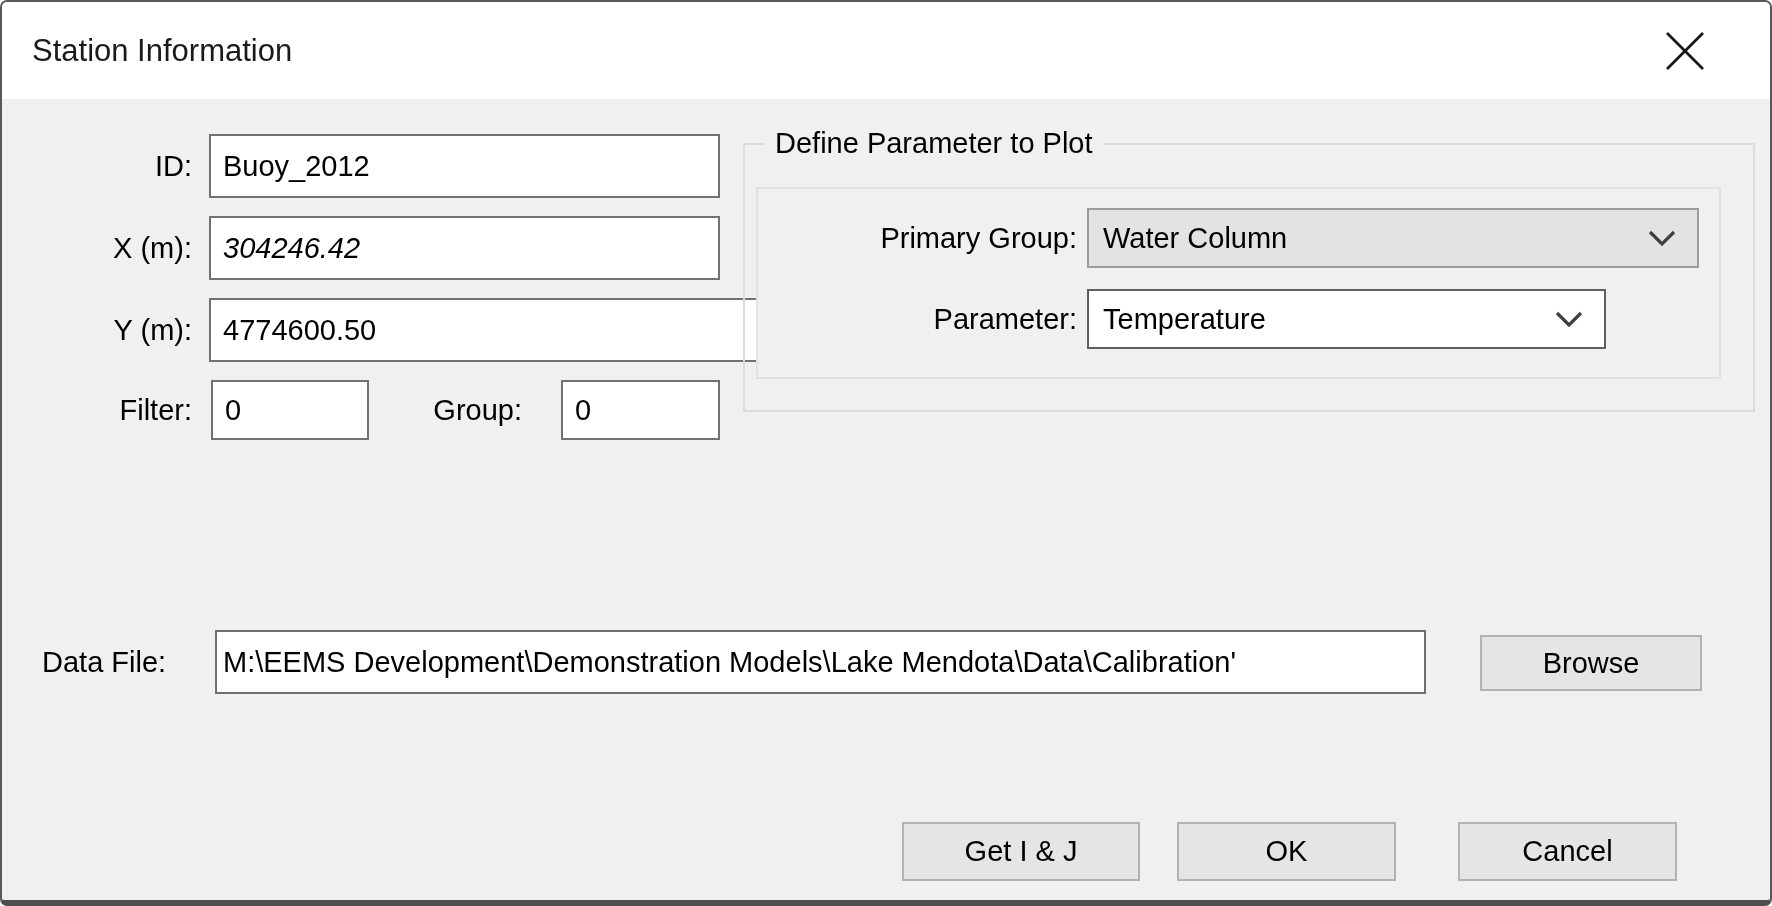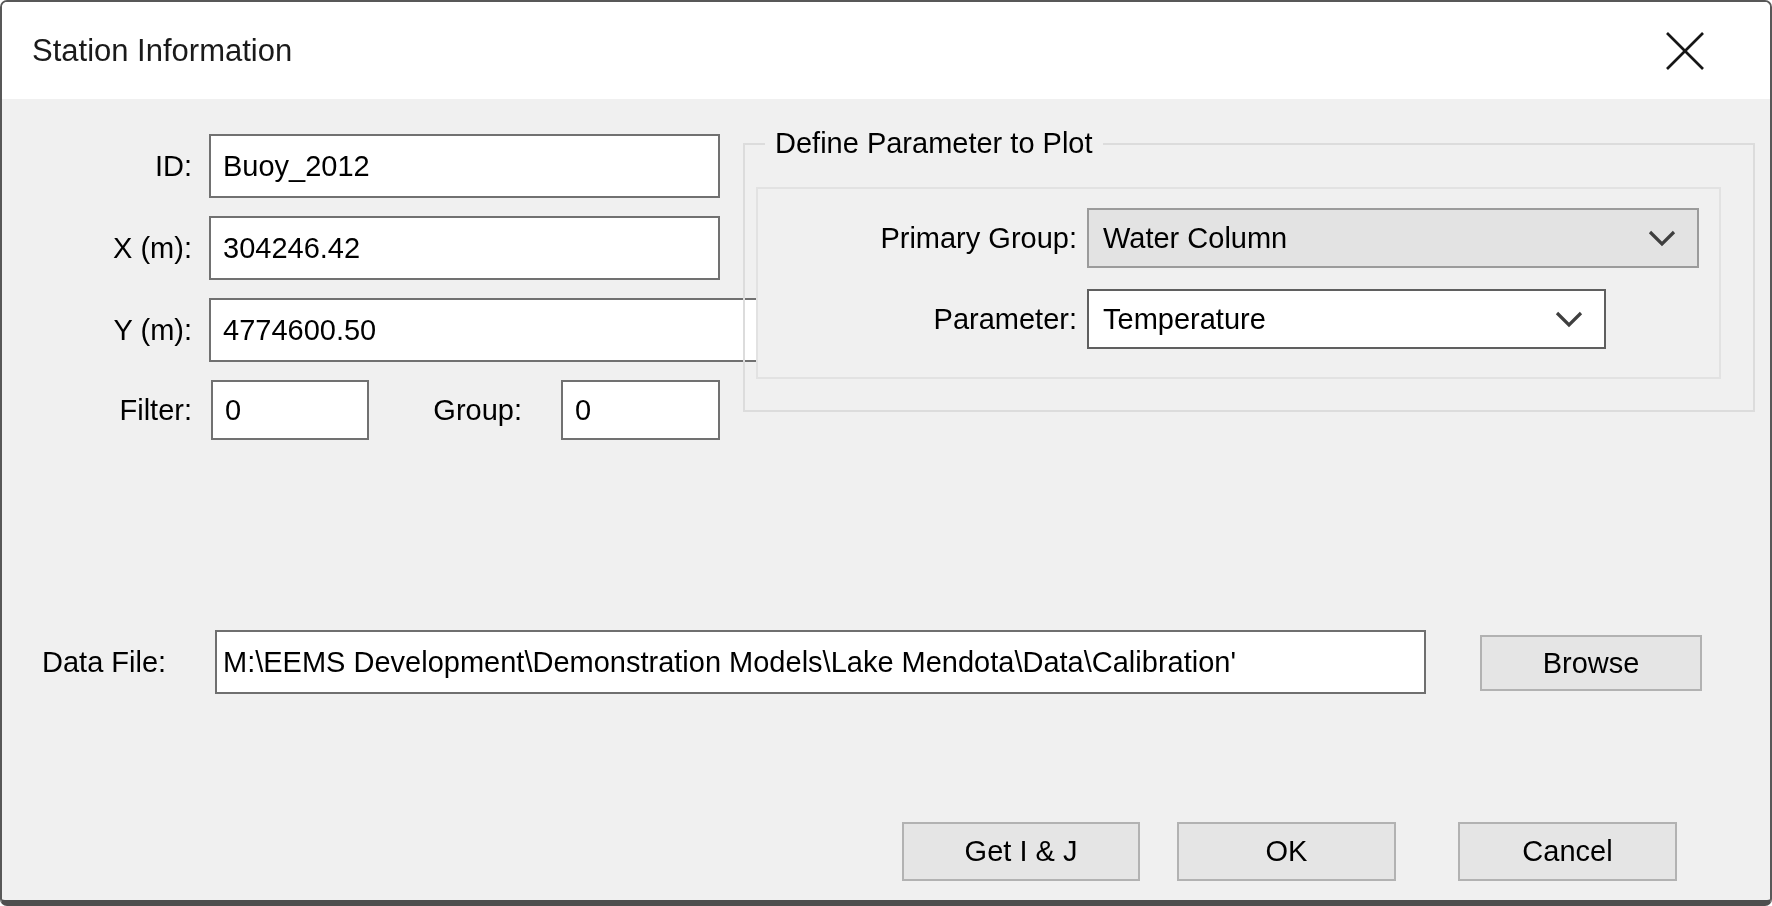--- a/index.html
+++ b/index.html
@@ -89,21 +89,21 @@
         <line x1="3" y1="3" x2="39" y2="39" stroke="#161616" stroke-width="2.6"></line>
         <line x1="39" y1="3" x2="3" y2="39" stroke="#161616" stroke-width="2.6"></line>
       </svg>
     </div>
   </div>
 
   <div class="label" style="left:40px; top:132px; width:150px; line-height:64px;">ID:</div>
   <input class="textbox" style="left: 207px; top: 132px; width: 511px; height: 64px;" value="Buoy_2012">
 
   <div class="label" style="left:40px; top:214px; width:150px; line-height:64px;">X (m):</div>
-  <input class="textbox" style="left: 207px; top: 214px; width: 511px; height: 64px;" value="304246.42">
+  <input class="textbox" style="left: 207px; top: 214px; width: 511px; height: 64px; font-style: italic;" value="304246.42">
 
   <div class="label" style="left:40px; top:296px; width:150px; line-height:64px;">Y (m):</div>
   <input class="textbox" style="left: 207px; top: 296px; width: 562px; height: 64px;" value="4774600.50">
 
   <div class="label" style="left:40px; top:378px; width:150px; line-height:60px;">Filter:</div>
   <input class="textbox" style="left: 209px; top: 378px; width: 158px; height: 60px;" value="0">
 
   <div class="label" style="left:370px; top:378px; width:150px; line-height:60px;">Group:</div>
   <input class="textbox" style="left: 559px; top: 378px; width: 159px; height: 60px;" value="0">
 

